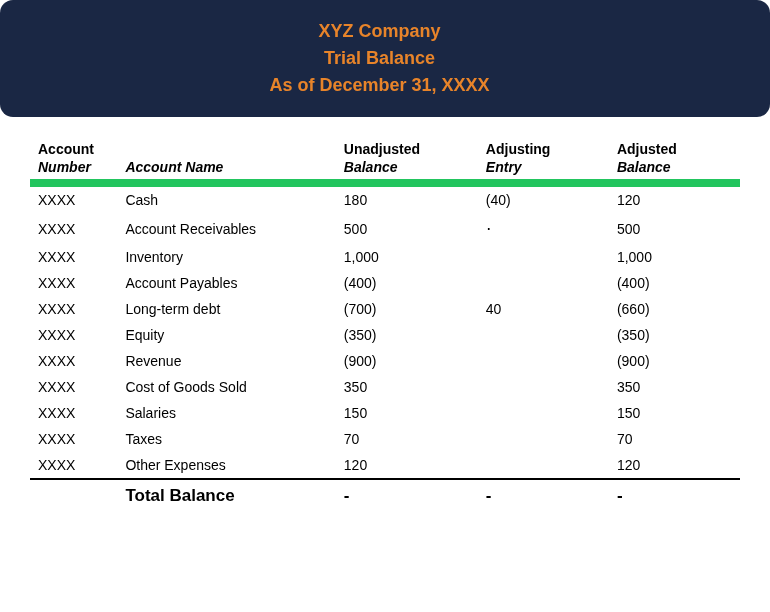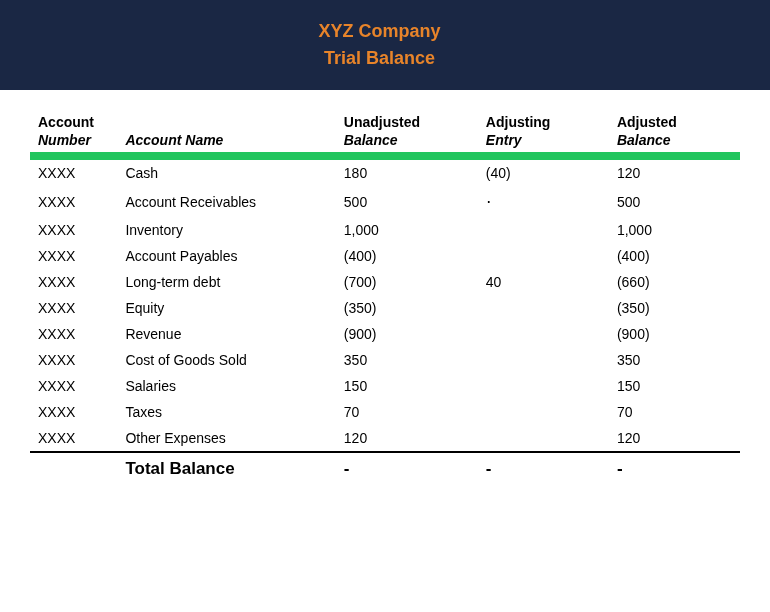--- a/index.html
+++ b/index.html
@@ -18,20 +18,21 @@
       flex-direction: column;
       align-items: center;
       padding: 0;
     }
 
     .header {
       background-color: #1a2744;
       width: 100%;
       text-align: center;
       padding: 18px 20px 18px 9px;
+      border-radius: 13px;
     }
 
     .header-title {
       color: #e8842a;
       font-size: 18px;
       font-weight: bold;
       line-height: 1.5;
     }
 
     .table-container {
@@ -103,20 +104,21 @@
       font-size: 18px;
       vertical-align: middle;
     }
   </style>
 </head>
 <body>
 
 <div class="header">
   <div class="header-title">XYZ Company</div>
   <div class="header-title">Trial Balance</div>
+  <div class="header-title">As of December 31, XXXX</div>
 </div>
 
 <div class="table-container">
   <table>
     <thead>
       <tr class="header-row-1">
         <th class="col-account-number">Account</th>
         <th class="col-account-name"></th>
         <th class="col-unadjusted">Unadjusted</th>
         <th class="col-adjusting">Adjusting</th>

